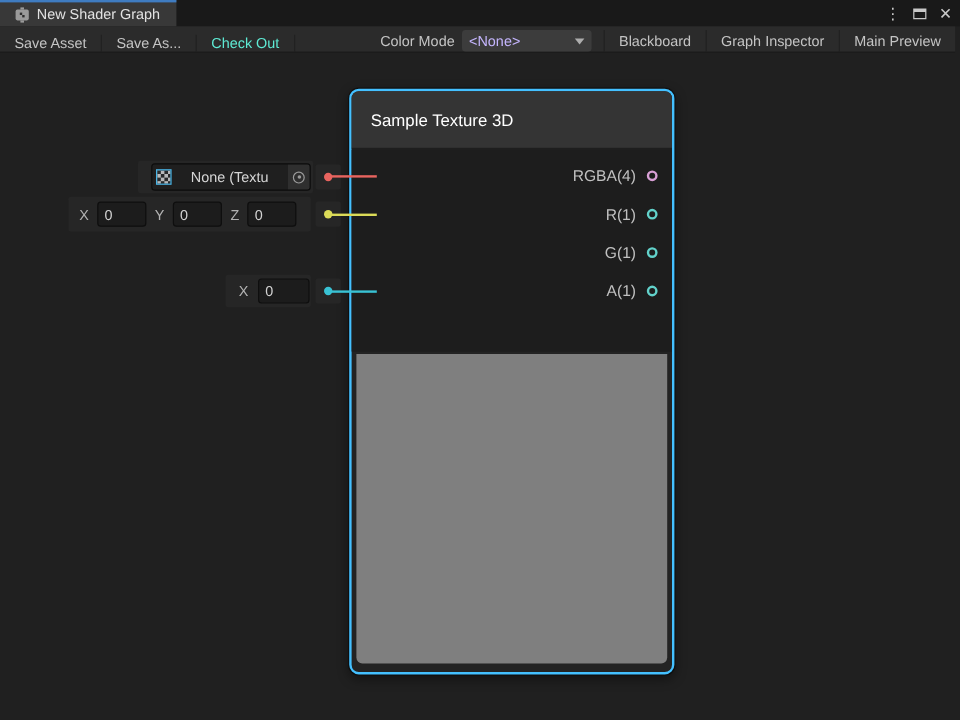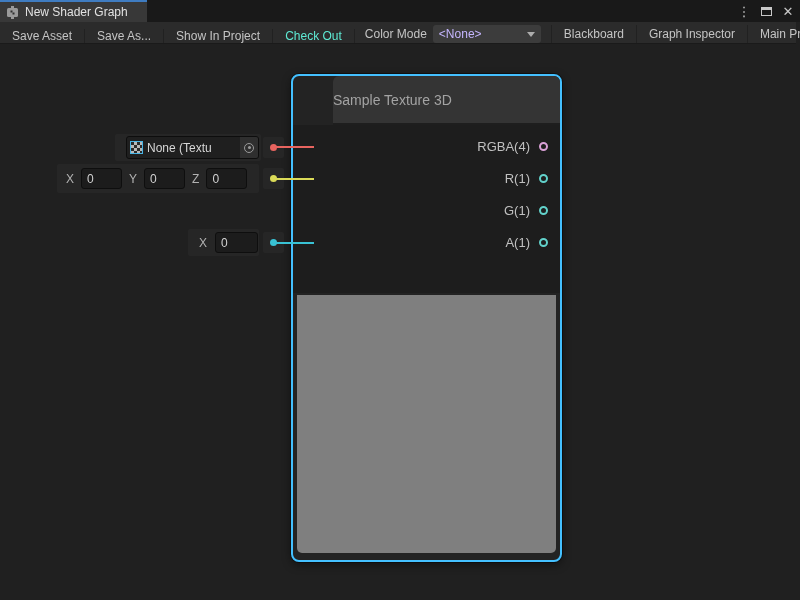--- a/index.html
+++ b/index.html
@@ -10,21 +10,21 @@
     font-family:"Liberation Sans", sans-serif;
     color:#c8c8c8;
     -webkit-font-smoothing:antialiased;
   }
 
   
   .tabbar { position:absolute; top:0; left:0; width:800px; height:22px; background:#191919; }
   .tab {
     position:absolute; top:0; left:0; width:147px; height:22px;
     background:#383838; border-top:2px solid #3f7cc1;
-    display:flex; align-items:center; gap:6px; padding:0 8px 0 6px;
+    display:flex; align-items:center; gap:6px; padding:0 8px 0 6px;justify-content:center;
   }
   .tab-title { font-size:12px; color:#e2e2e2; white-space:nowrap; }
   .win-controls { position:absolute; top:0; right:4px; height:22px; display:flex; align-items:center; gap:6px; }
   .win-btn { width:16px; height:16px; display:flex; align-items:center; justify-content:center; color:#c8c8c8; font-size:13px; cursor:default; }
   .maximize-glyph { width:11px; height:9px; border:1px solid #c8c8c8; border-top:3px solid #c8c8c8; }
 
   
   .toolbar {
     position:absolute; top:22px; left:0; width:796px; height:22px;
     background:#2b2b2b; border-bottom:1px solid #1a1a1a;
@@ -49,37 +49,37 @@
   .tb-right .tb-btn { border-left:1px solid #212121; border-right:none; }
 
   
   .node {
     position:absolute; left:291px; top:74px; width:271px; height:488px;
     border:2px solid #44c0ff; border-radius:8px; background:#232323;
     box-shadow:0 0 0 1px rgba(0,0,0,0.4), 0 3px 10px rgba(0,0,0,0.45);
   }
   .node-header {
     height:49px; background:#343434; border-bottom:2px solid #1e1e1e;
-    border-radius:6px 6px 0 0; display:flex; align-items:center; 
-    font-size:14px; color:#a3a3a3;margin-left:40px;
+    border-radius:6px 6px 0 0; display:flex; align-items:center; padding-left:16px;
+    font-size:14px; color:#ffffff;
   }
   .ports { display:flex; height:168px; }
   .inputs  { width:148px; background:#2d2d2d; padding-top:4px; }
   .outputs { flex:1; background:#1d1d1d; padding-top:5px; }
   .port-row { height:32px; display:flex; align-items:center; gap:9px; padding-left:12px; font-size:13px; color:#c8c8c8; }
   .port-row.out { justify-content:flex-end; padding-left:0; padding-right:12px; color:#c0c0c0; }
   .port { width:9px; height:9px; border-radius:50%; border:2px solid #888; flex:none; }
   .preview { margin:2px 4px 0 4px; height:258px; background:#7f7f7f; border-radius:0 0 5px 5px; }
 
   
   .widget { position:absolute; background:#262626; border-radius:2px; display:flex; align-items:center; }
   #texture-widget { left:115px; top:134px; width:146px; height:27px; padding:2px 2px 2px 11px; }
   .obj-field {
     flex:1; height:23px; background:#1f1f1f; border:1px solid #0d0d0d; border-radius:3px;
-    display:flex; align-items:center; overflow:hidden;
+    display:flex; align-items:center; overflow:hidden;gap:12px;
   }
   .tex-icon {
     width:13px; height:13px; margin:0 4px 0 3px; flex:none;
     border:1px solid #49b5e6;
     background:repeating-conic-gradient(#b8b8b8 0% 25%, #2a2a2a 0% 50%);
     background-size:6px 6px;
   }
   .obj-text { flex:1; font-size:12px; color:#d6d6d6; white-space:nowrap; overflow:hidden; }
   .obj-picker { width:18px; height:21px; background:#2f2f2f; display:flex; align-items:center; justify-content:center; flex:none; }
   .picker-circle { width:10px; height:10px; border:1.5px solid #9a9a9a; border-radius:50%; position:relative; }
@@ -118,21 +118,20 @@
     <div class="win-btn">
         <span class="maximize-glyph"></span>
       </div>
     <div class="win-btn">✕</div>
   </div>
 </div>
 
 <div class="toolbar">
   <div class="tb-btn">Save Asset</div>
   <div class="tb-btn">Save As...</div>
-  <div class="tb-btn">Show In Project</div>
   <div class="tb-btn disabled">Check Out</div>
   <div class="tb-right">
     <div class="tb-label">Color Mode</div>
     <div class="dropdown">
       <span>&lt;None&gt;</span>
       <span class="dropdown-arrow"></span>
     </div>
     <div class="tb-btn">Blackboard</div>
     <div class="tb-btn">Graph Inspector</div>
     <div class="tb-btn">Main Preview</div>

